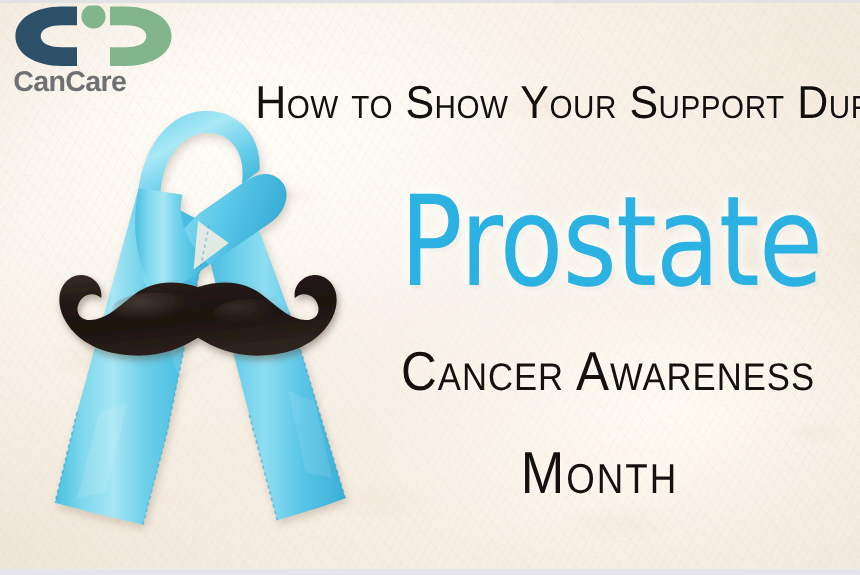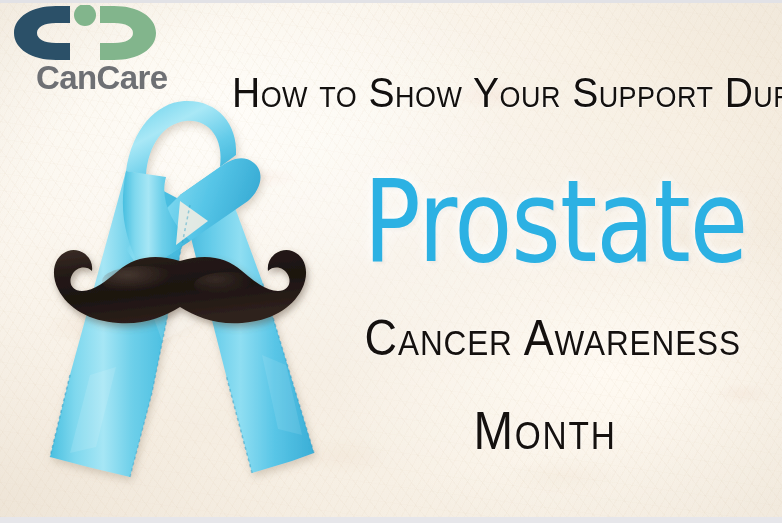--- a/index.html
+++ b/index.html
@@ -63,27 +63,26 @@
     left: 4px;
     top: 0px;
     width: 168px;
     height: 100px;
   }
   .logo-mark { position: absolute; left: 6px; top: 2px; }
   .logo-word {
     position: absolute;
     left: 8px;
     top: 56px;
-    font-size: 33px;
+    font-size: 26px;
     font-weight: bold;
     letter-spacing: -0.6px;
     color: #6e7074;
     font-family: "Liberation Sans", sans-serif;
     white-space: nowrap;
-    margin-left: 24px;
   }
 
   
   .ribbon-art {
     position: absolute;
     left: 30px;
     top: 72px;
     width: 300px;
     height: 451px;
   }

